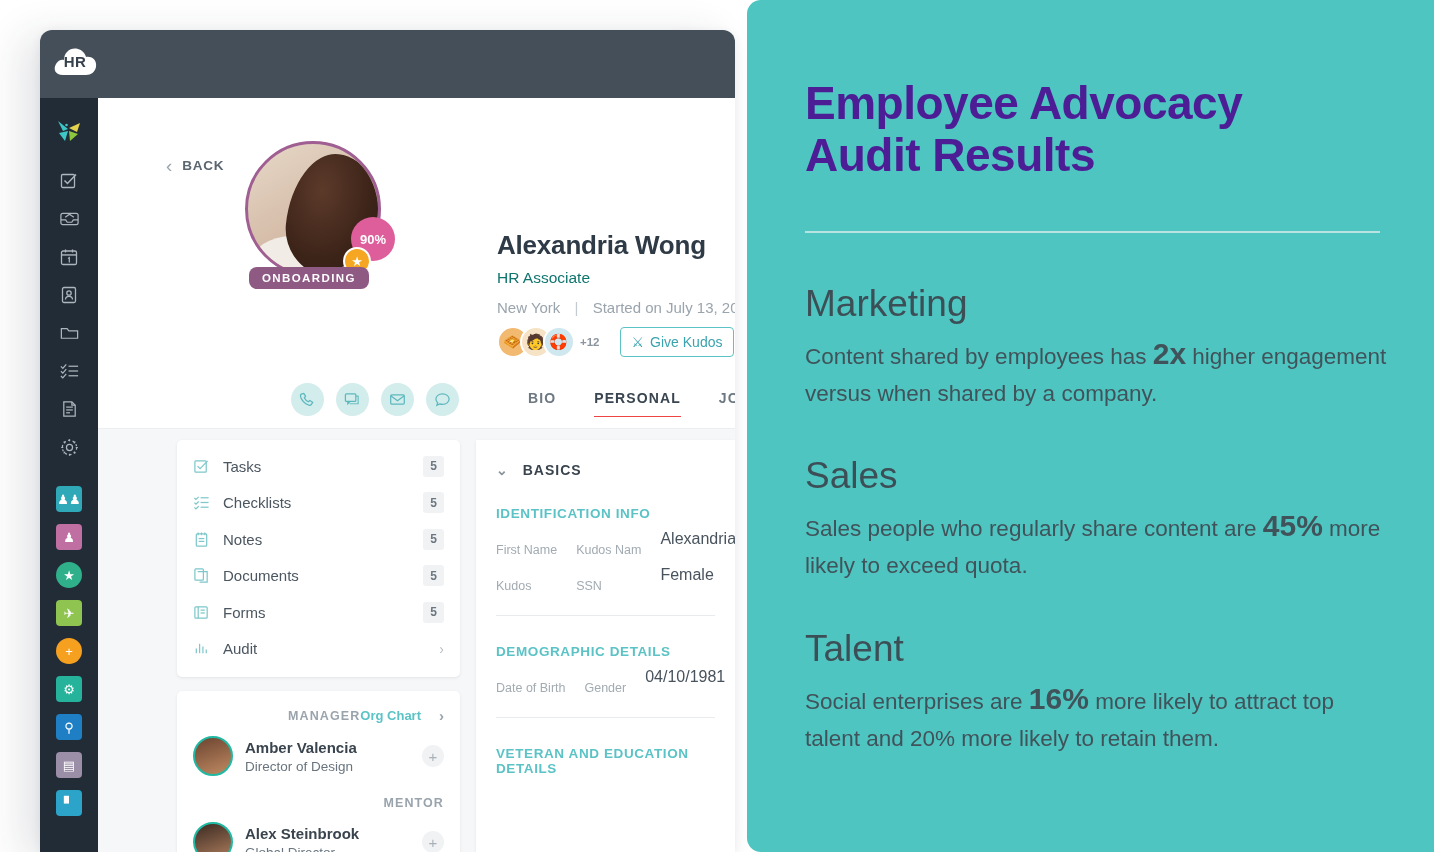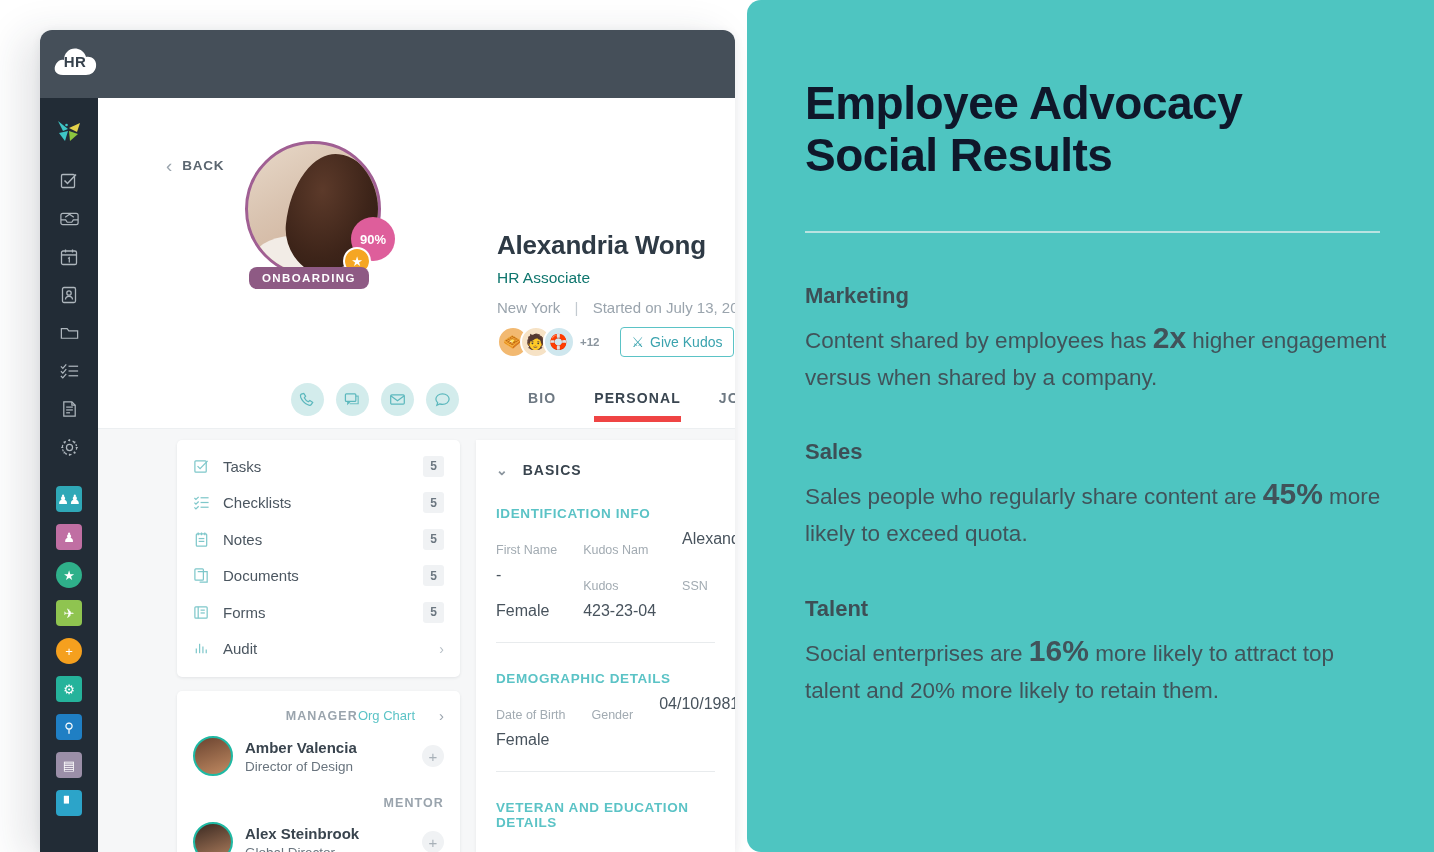--- a/index.html
+++ b/index.html
@@ -140,21 +140,21 @@
 
   
   .tabs {
     position: absolute; left: 430px; top: 292px;
     display: flex; gap: 38px; align-items: flex-start;
   }
   .tab {
     font-size: 14px; font-weight: bold; letter-spacing: 1.1px; color: #6d7882;
     padding-bottom: 10px; cursor: pointer; white-space: nowrap;
   }
-  .tab.active { color: #394550; border-bottom: 6px solid #ef4444; }
+  .tab.active { color: #394550; border-bottom: 1px solid #ef4444; }
 
   .tab-rule {
     position: absolute; left: 0; top: 330px; width: 637px; height: 1px; background: #eceff1;
   }
 
   
   .body-area { position: absolute; left: 0; top: 331px; width: 637px; height: 423px; background: #f6f7f8; }
 
   .col-left { position: absolute; left: 79px; top: 11px; width: 283px; }
   .card {
@@ -172,58 +172,58 @@
     min-width: 21px; height: 21px; font-size: 12px; font-weight: bold;
     display:flex; align-items:center; justify-content:center;
   }
   .nav-row .arr { color:#b7bfc6; font-size: 14px; }
   .card-pad { padding: 16px 16px 14px; }
 
   .sec-head {
     display:flex; align-items:center; justify-content:flex-end;
     font-size: 12.5px; font-weight: bold; letter-spacing: 1.1px; color:#9aa4ad;
   }
-  .org-link { font-size: 13px; color:#5bc3c6; font-weight: normal; letter-spacing:0; display:flex; align-items:center; gap:24px; cursor:pointer;}
+  .org-link { font-size: 13px; color:#5bc3c6; font-weight: bold; letter-spacing:0; display:flex; align-items:center; gap:18px; cursor:pointer;}
   .org-link .c { color:#9aa4ad; font-size: 15px; }
 
   .person { display:flex; align-items:center; margin-top: 12px; }
   .p-av { width: 40px; height: 40px; border-radius:50%; overflow:hidden; position:relative; flex: 0 0 40px; }
   .p-av.ring { border: 2px solid #1fb9a4; }
   .p-txt { flex:1; margin-left: 12px; }
   .p-name { font-size: 15px; font-weight: bold; color:#39444e; }
   .p-role { font-size: 13.5px; color:#69747e; margin-top: 3px; }
   .plus-btn {
     width: 22px; height: 22px; border-radius: 50%; background:#f0f2f4; color:#a8b1b8;
     display:flex; align-items:center; justify-content:center; font-size: 15px; cursor:pointer;
   }
   .sec-sub { margin-top: 20px; }
 
   .col-right { position: absolute; left: 378px; top: 11px; width: 259px; }
   .basics-card { background:#fff; min-height: 412px; padding: 22px 20px 0 20px; box-shadow: 0 1px 3px rgba(45,55,65,.08); }
   .basics-title { display:flex; align-items:center; gap: 14px; font-size:14px; font-weight:bold; letter-spacing:1px; color:#39444e; }
   .basics-title .caret { color:#8b959e; font-size: 14px; }
   .grp-title { font-size: 13.5px; font-weight: bold; letter-spacing: .6px; color:#5bc3c6; margin-top: 28px; }
-  .fld-grid { display:grid; grid-template-columns: 1fr 1fr 1fr; column-gap: 26px; }
+  .fld-grid { display:grid; grid-template-columns: 1fr 1fr 1fr 1fr; column-gap: 19px; }
   .fld-label { font-size: 12.5px; color:#a2abb2; margin-top: 22px; white-space: nowrap; }
   .fld-value { font-size: 16px; color:#48535d; margin-top: 9px; white-space: nowrap; }
   .hr-line { height:1px; background:#e8ebed; margin-top: 22px; }
 
   
   .teal-panel {
     position: absolute; left: 747px; top: 0; width: 687px; height: 852px;
     background: #4ec5c1; border-radius: 14px 0 0 14px;
     padding: 78px 44px 0 58px;
   }
   .teal-h1 {
-    font-size: 46px; font-weight: bold; color:#0f172a; line-height: 1.12; letter-spacing: -.5px;
+    font-size: 46px; font-weight: bold; color:#4c1d95; line-height: 1.12; letter-spacing: -.5px;
   }
   .teal-rule { height: 2px; background:#b9e3e1; margin: 50px 10px 0 0; }
   .teal-sec { margin-top: 44px; }
   .teal-sec.first { margin-top: 50px; }
-  .teal-h2 { font-size: 22px; font-weight: bold; color:#3d4f56; }
+  .teal-h2 { font-size: 37px; font-weight: normal; color:#3d4f56; }
   .teal-p { font-size: 22.5px; color:#41535a; line-height: 1.53; margin-top: 6px; }
   .teal-p b { font-size: 30px; font-weight: bold; }
 </style>
 </head>
 <body>
 
 <div id="stage">
 
   <div class="app-window">
 
@@ -577,21 +577,21 @@
           </div>
         </div>
 
       </div>
     </div>
   </div>
 
   <div class="teal-panel">
     <div class="teal-h1">
       <div>Employee Advocacy</div>
-      <div>Social Results</div>
+      <div>Audit Results</div>
     </div>
     <div class="teal-rule"></div>
 
     <div class="teal-sec first">
       <div class="teal-h2">Marketing</div>
       <div class="teal-p"><span>Content shared by employees has </span><b>2x</b><span> higher engagement versus when shared by a company.</span></div>
     </div>
 
     <div class="teal-sec">
       <div class="teal-h2">Sales</div>

